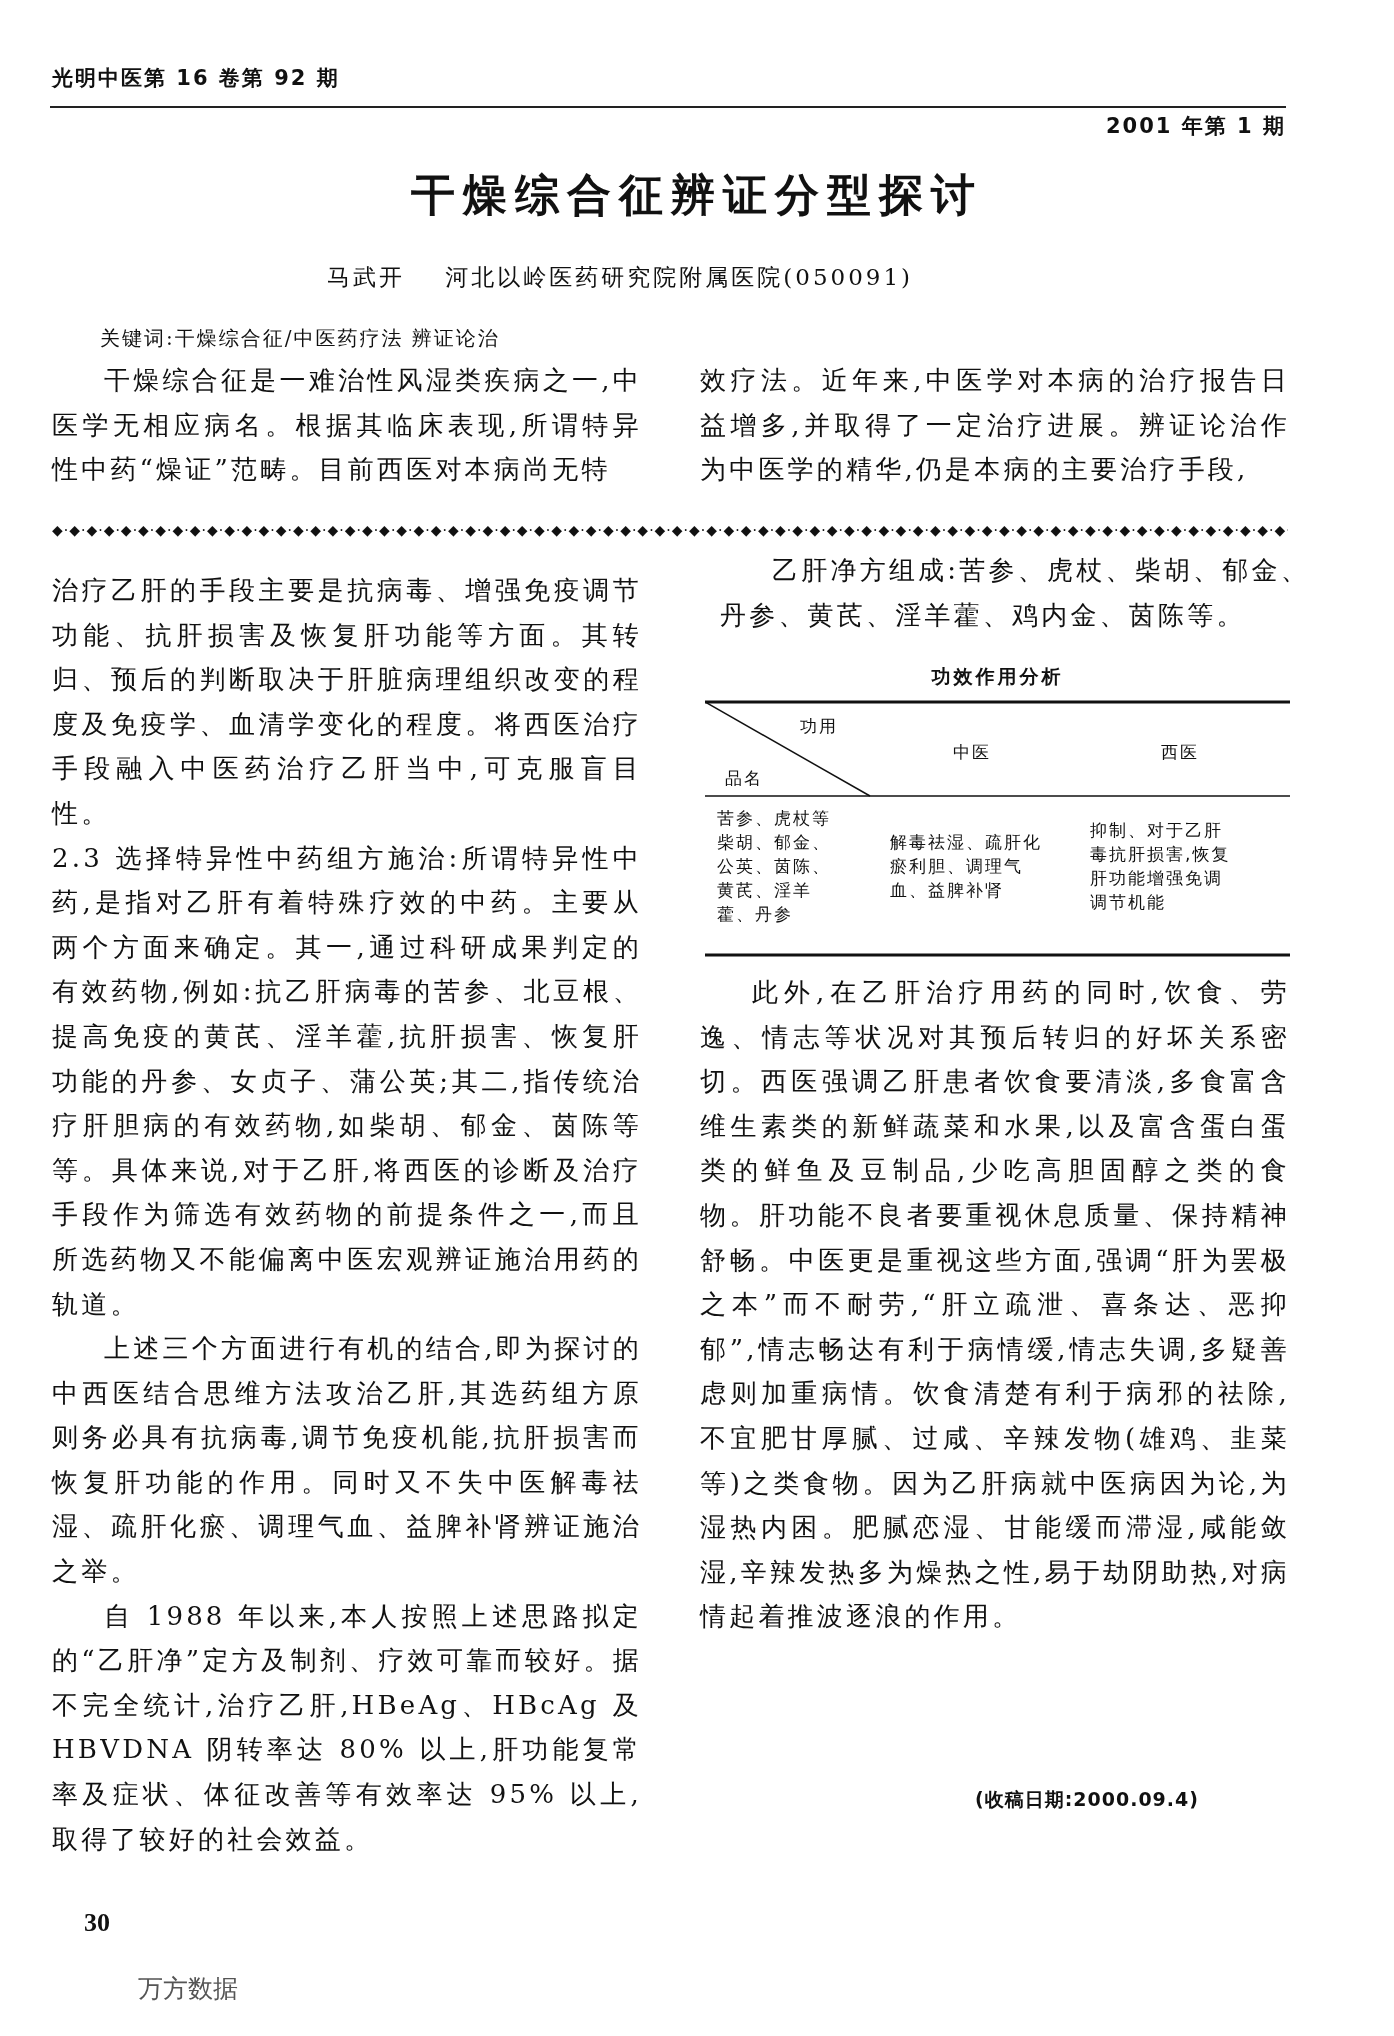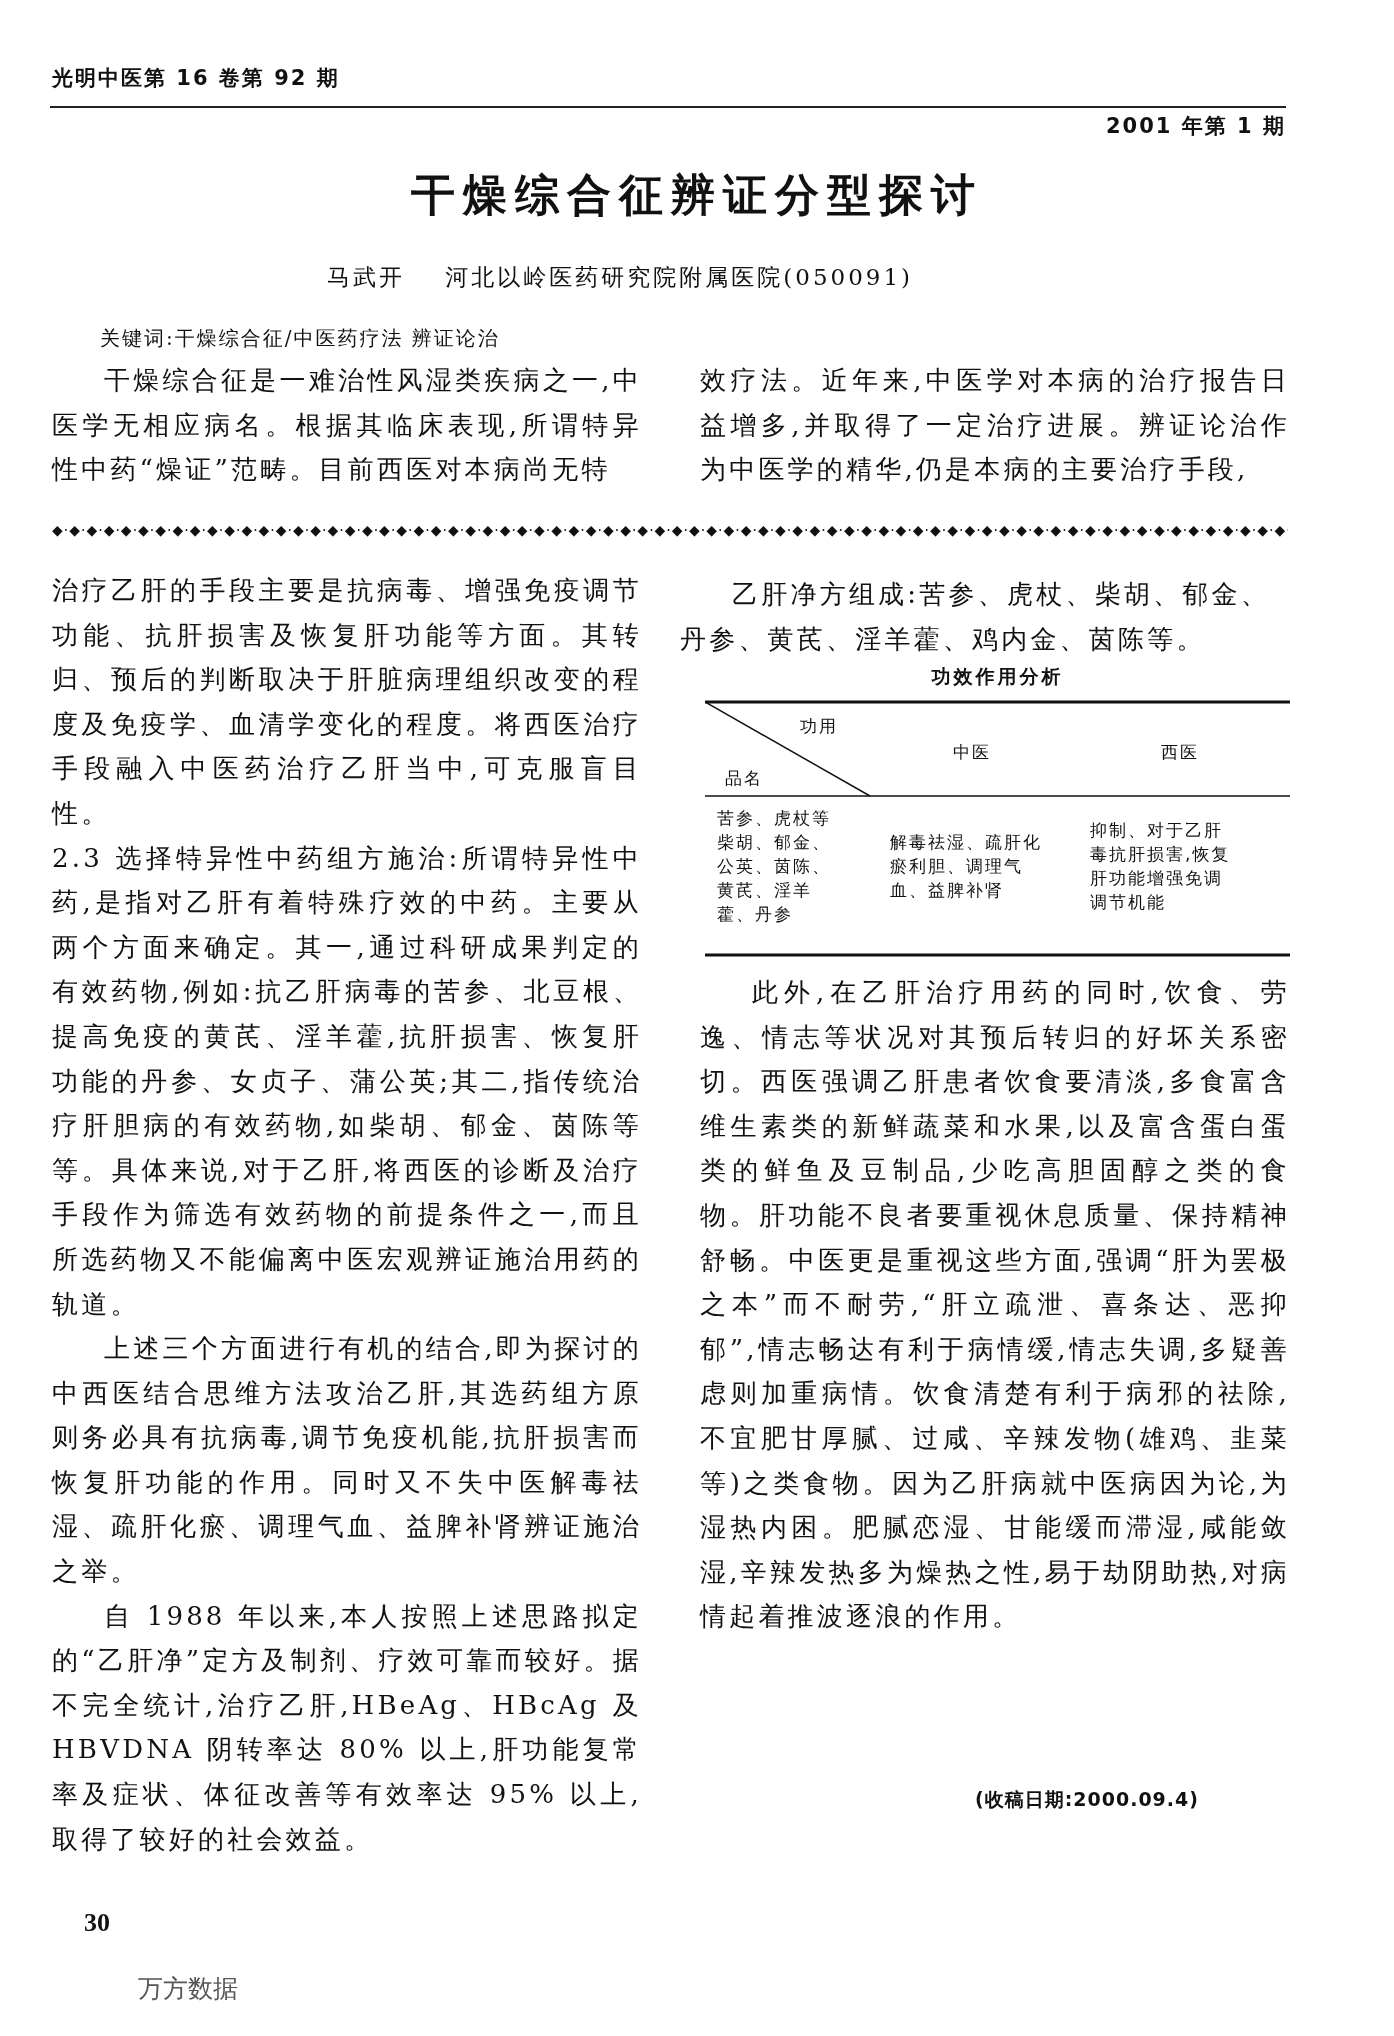--- a/index.html
+++ b/index.html
@@ -16,21 +16,21 @@
   .author .name { margin-right: 30px; }
   .keywords { top: 325px; left: 100px; font-size: 20px; letter-spacing: 2px; }
   .col { font-size: 26px; line-height: 44.6px; letter-spacing: 3.2px; text-align: justify; }
   .col p { margin: 0; }
   .indent { text-indent: 2em; }
   .col-top-left { top: 358px; left: 52px; width: 590px; }
   .col-top-right { top: 358px; left: 700px; width: 590px; }
   .divider { top: 520px; left: 52px; width: 1236px; height: 20px; overflow: hidden; white-space: nowrap;
              font-size: 14px; line-height: 20px; letter-spacing: 1px; color: #111; }
   .col-left { top: 568px; left: 52px; width: 590px; }
-  .col-right-a { top: 548px; left: 680px; width: 590px; margin-top: 24px; }
+  .col-right-a { top: 548px; left: 720px; width: 590px; }
   .tbl-title { top: 664px; left: 705px; width: 585px; text-align: center; font-family: "DejaVu Sans", sans-serif;
                font-size: 19px; font-weight: bold; letter-spacing: 3px; }
   .tbl { top: 700px; left: 705px; width: 585px; }
   .tbl svg { position: absolute; left: 0; top: 0; }
   .tbl .cell { position: absolute; font-size: 17px; letter-spacing: 2px; line-height: 24px; font-family: "DejaVu Sans", sans-serif; }
   .col-right-b { top: 970px; left: 700px; width: 590px; }
   .received { top: 1787px; left: 975px; font-size: 19px; font-weight: bold; letter-spacing: 1px; font-family: "DejaVu Sans", sans-serif; }
   .pageno { top: 1908px; left: 84px; font-size: 26px; font-weight: bold; font-family: "Liberation Serif", serif; }
   .watermark { top: 1972px; left: 138px; font-size: 25px; color: #555; font-family: "DejaVu Sans", sans-serif; }
 </style>

